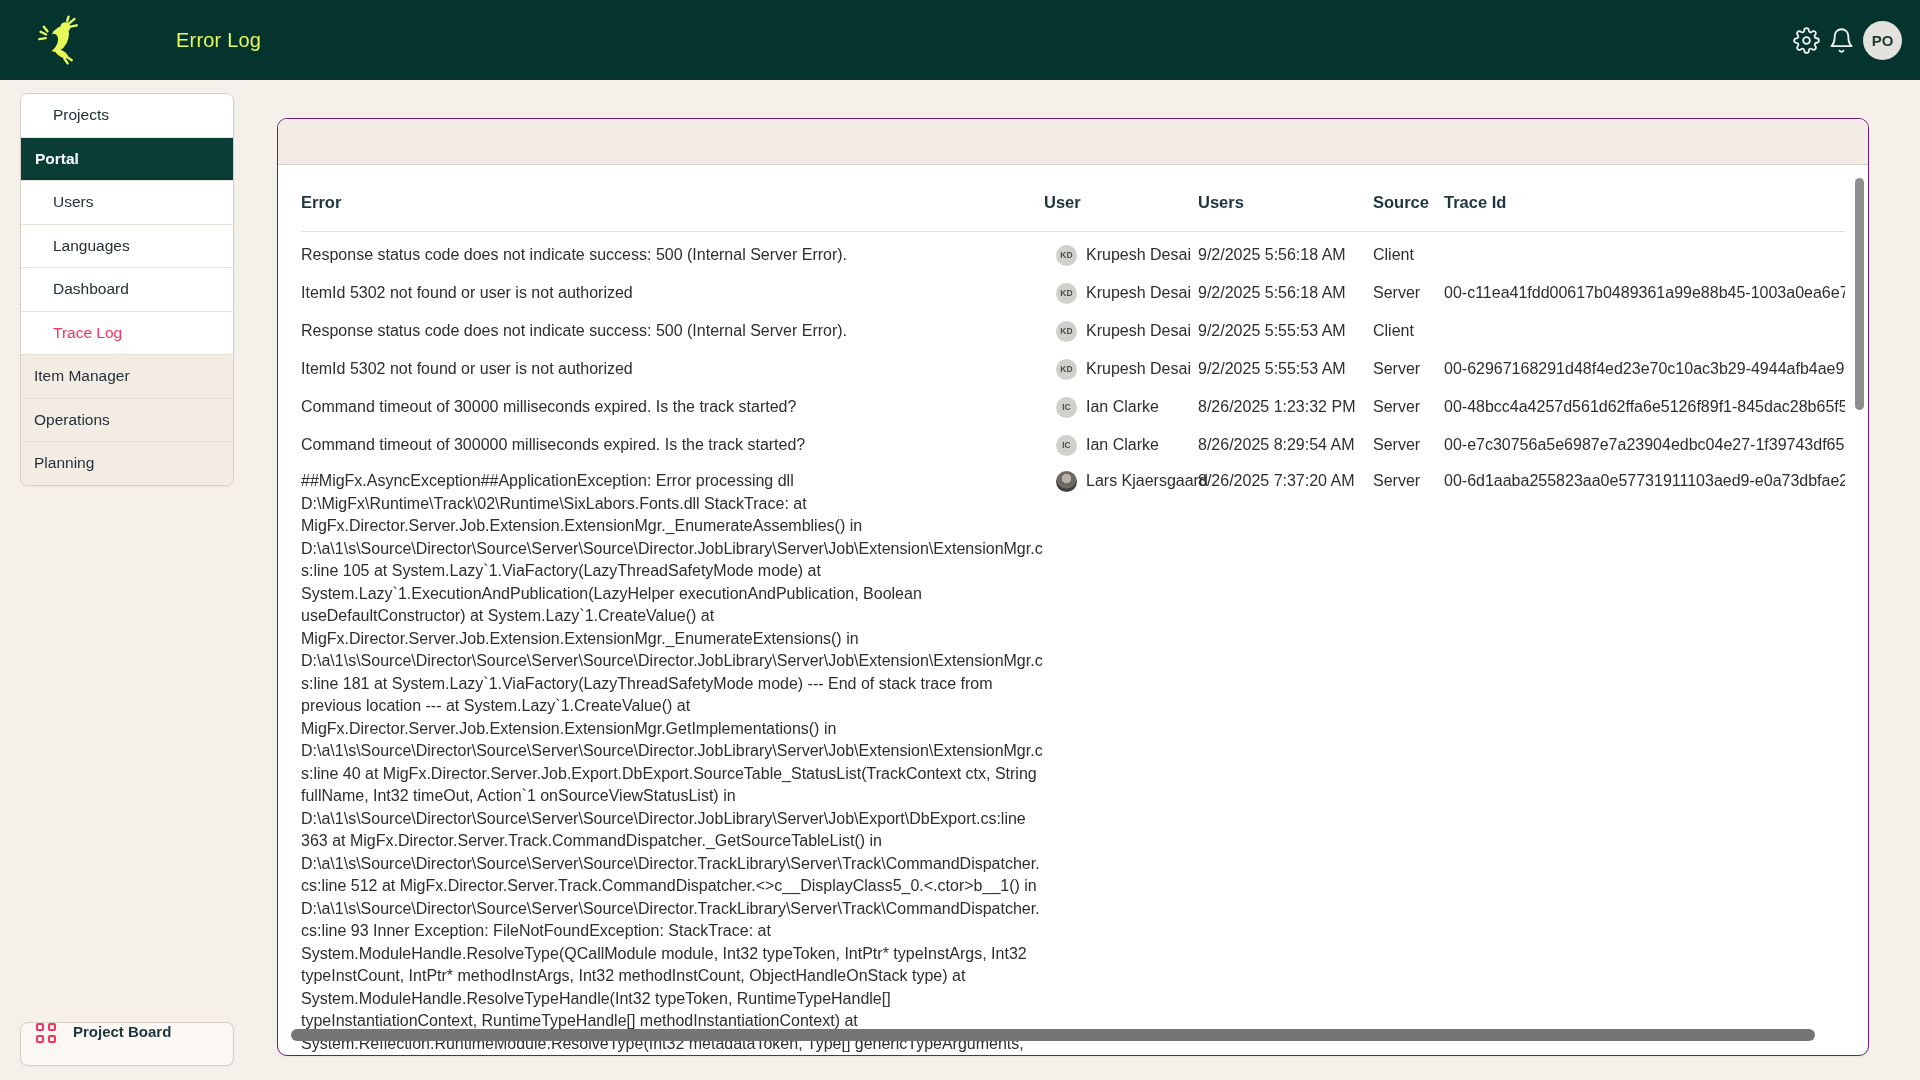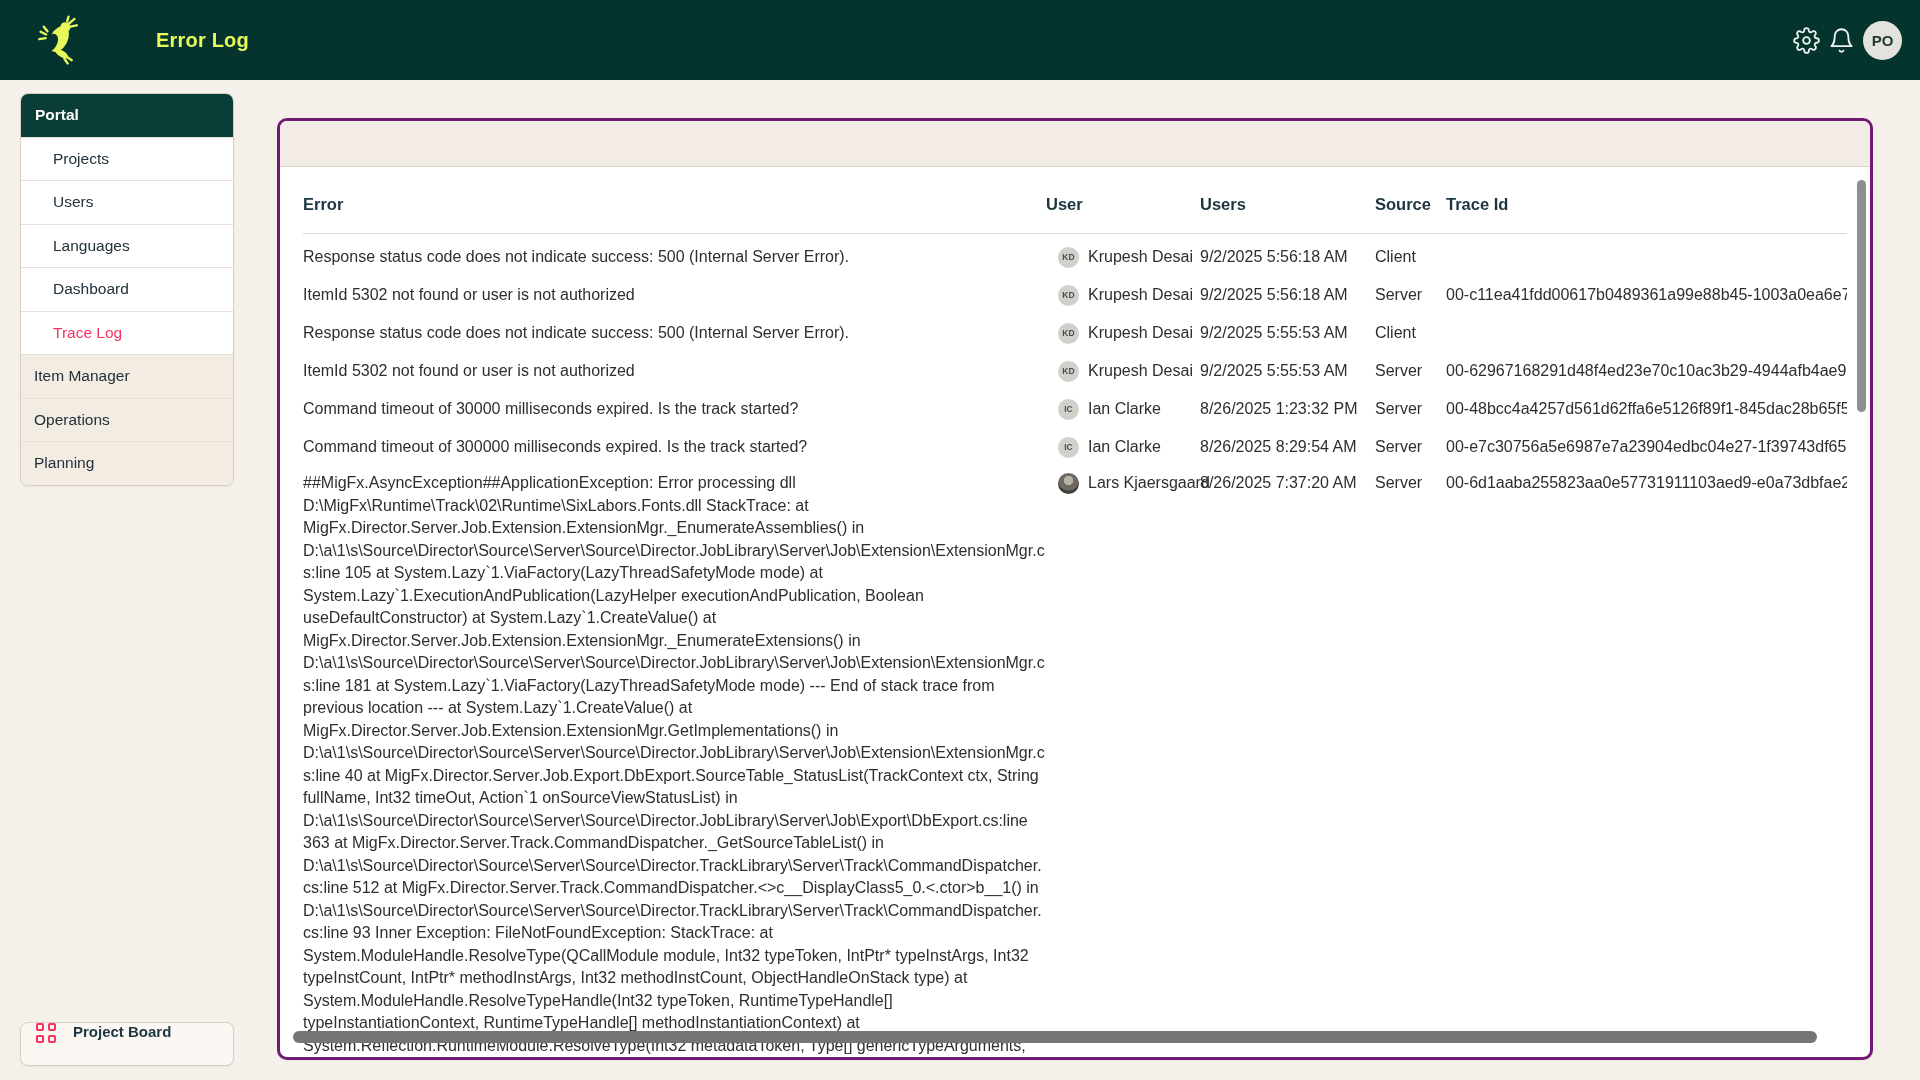--- a/index.html
+++ b/index.html
@@ -5,21 +5,21 @@
   html,body{margin:0;padding:0;background:#e9e4dd;}
   #app{
     position:relative;width:1920px;height:1080px;overflow:hidden;
     background:#f6f0ea;font-family:"Liberation Sans","DejaVu Sans",sans-serif;
     color:#2e2e2e;
   }
   
   .topbar{position:absolute;left:0;top:0;width:1920px;height:80px;background:#05342e;
     display:flex;align-items:center;}
   .logo-box{margin-left:32px;width:52px;height:56px;display:flex;align-items:center;justify-content:center;}
-  .app-title{margin-left:72px;font-size:20px;font-weight:700;color:#e7fa5a;letter-spacing:.2px;}
+  .app-title{margin-left:92px;font-size:20px;font-weight:400;color:#e7fa5a;letter-spacing:.2px;}
   .topbar-right{margin-left:auto;display:flex;align-items:center;gap:8px;padding-right:18px;}
   .hdr-icon{width:27px;height:27px;color:#eef3ee;cursor:pointer;}
   .hdr-icon svg{width:100%;height:100%;}
   .hdr-avatar{width:39px;height:39px;border-radius:50%;background:#e4e2dc;color:#1d3a34;
     font-weight:700;font-size:15px;display:flex;align-items:center;justify-content:center;cursor:pointer;}
   
   .sidebar{position:absolute;left:20px;top:93px;width:212px;border:1px solid #d6cfc5;
     border-radius:8px;background:#fff;overflow:hidden;box-shadow:0 1px 2px rgba(0,0,0,.05);}
   .side-item{height:42.5px;display:flex;align-items:center;font-size:15.5px;cursor:pointer;
     border-bottom:1px solid #e6e0d7;color:#22313a;background:#fff;}
@@ -31,21 +31,21 @@
   
   .board-btn{position:absolute;left:20px;top:1022px;width:212px;height:42px;background:#fbf8f3;
     border:1px solid #d6cfc5;border-radius:8px;display:flex;align-items:flex-start;cursor:pointer;
     box-shadow:0 1px 2px rgba(0,0,0,.05);}
   .grid-icon{margin-left:15px;width:22px;height:22px;display:grid;grid-template-columns:8px 8px;
     grid-template-rows:8px 8px;gap:4px;}
   .grid-icon i{border:2px solid #f5335f;border-radius:2px;display:block;}
   .board-label{margin-left:15px;font-size:15px;font-weight:700;color:#1c3640;}
   
   .card{position:absolute;left:277px;top:118px;width:1590px;height:936px;background:#fff;
-    border:3px solid #701a75;border-radius:10px;box-shadow:0 1px 2px rgba(0,0,0,.05);overflow:hidden;}
+    border:1px solid #701a75;border-radius:10px;box-shadow:0 1px 2px rgba(0,0,0,.05);overflow:hidden;}
   .card-toolbar{height:45px;background:#f3ebe5;border-bottom:1px solid #d8d2c8;}
   .tbl{padding:0 23px;}
   .thead{display:grid;grid-template-columns:743px 154px 175px 71px 1fr;align-items:center;
     height:58px;border-bottom:1px solid #dcdcdc;padding-top:8px;}
   .thead .th{font-size:16.5px;font-weight:700;color:#1c3640;cursor:pointer;}
   .tbody{padding-top:4px;}
   .trow{display:grid;grid-template-columns:743px 154px 175px 71px 1fr;align-items:center;
     min-height:38px;font-size:16px;cursor:pointer;}
   .trow.top-align{align-items:start;padding-top:6px;}
   .trow.top-align .cell{padding-top:0;}
@@ -102,25 +102,25 @@
         <svg viewBox="0 0 24 24" fill="none" stroke="currentColor" stroke-width="1.6" stroke-linecap="round" stroke-linejoin="round">
           <path d="M18 8A6 6 0 0 0 6 8c0 7-3 9-3 9h18s-3-2-3-9"></path>
           <path d="M13.73 21a2 2 0 0 1-3.46 0"></path>
         </svg>
       </div>
       <div class="hdr-avatar">PO</div>
     </div>
   </div>
 
   <nav class="sidebar">
+      <div class="side-item sub">
+        <span>Projects</span>
+      </div>
       <div class="side-item header">
         <span>Portal</span>
-      </div>
-      <div class="side-item sub">
-        <span>Projects</span>
       </div>
       <div class="side-item sub">
         <span>Users</span>
       </div>
       <div class="side-item sub">
         <span>Languages</span>
       </div>
       <div class="side-item sub">
         <span>Dashboard</span>
       </div>

